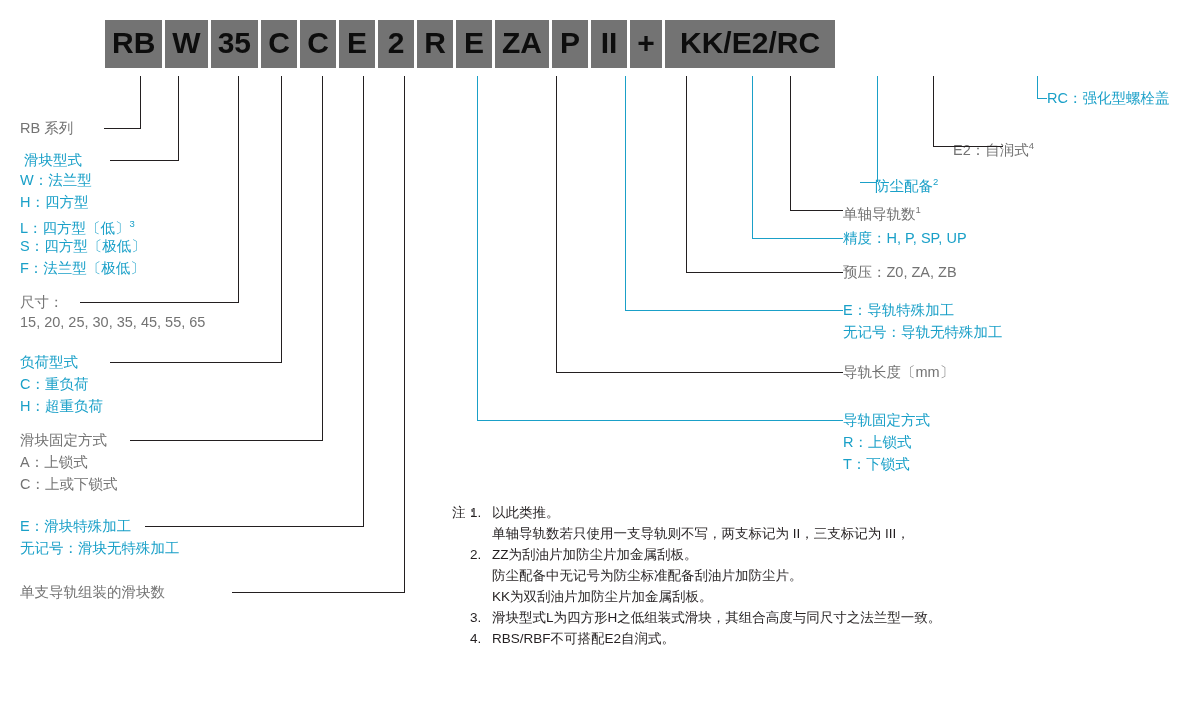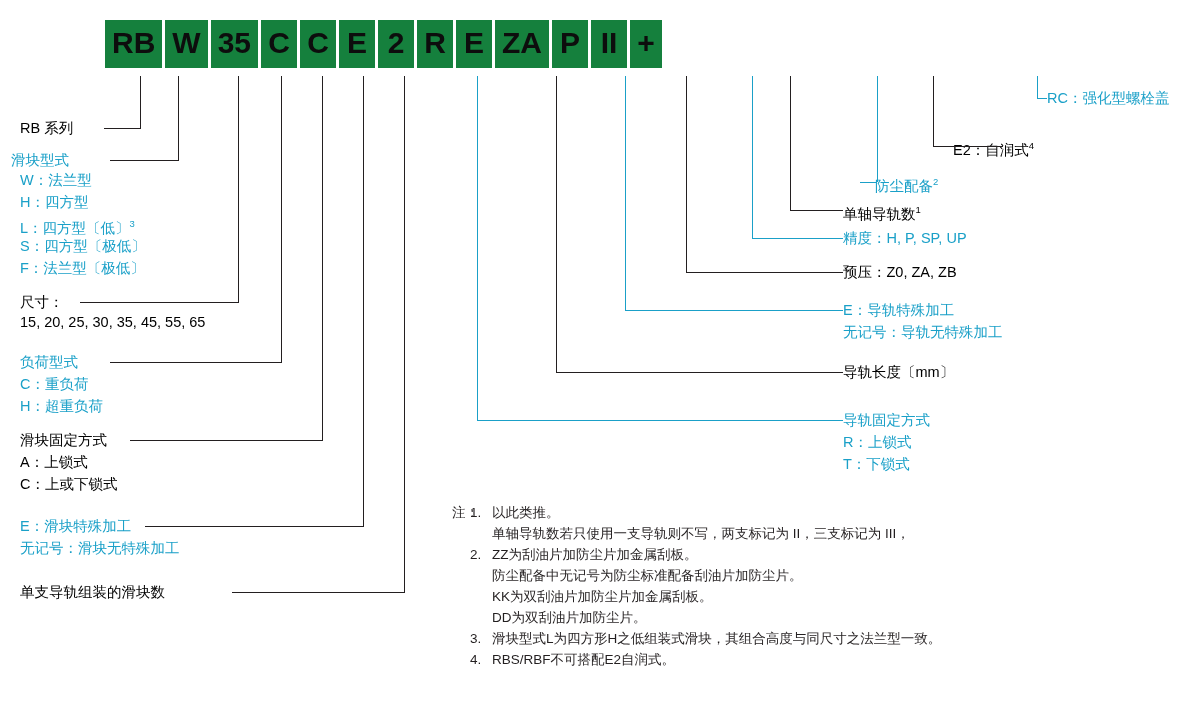--- a/index.html
+++ b/index.html
@@ -18,21 +18,21 @@
   
   .code-row {
     position: absolute;
     left: 105px;
     top: 20px;
     display: flex;
     align-items: stretch;
     gap: 3px;
   }
   .code-cell {
-    background: #15803d;
+    background: #737373;
     color: #0d0d0d;
     font-size: 30px;
     font-weight: bold;
     line-height: 1;
     padding: 8px 7px 10px 7px;
     min-width: 36px;
     text-align: center;
     letter-spacing: 0px;
     font-family: "Liberation Sans", sans-serif;
   }
@@ -40,21 +40,21 @@
   .code-cell.xwide { min-width: 170px; }
   .code-cell.plus { min-width: 32px; }
 
   
   .lbl {
     position: absolute;
     font-size: 14.5px;
     line-height: 20px;
     white-space: nowrap;
   }
-  .lbl.dark { color: #000000; }
+  .lbl.dark { color: #737373; }
   .lbl.blue { color: #1aa0c8; }
   .sup { font-size: 9.5px; vertical-align: super; }
 
   
   .hline { position: absolute; height: 1px; background: #231f20; }
   .vline { position: absolute; width: 1px; background: #231f20; }
   .hline.blue, .vline.blue { background: #1aa0c8; }
 
   
   .notes {
@@ -93,28 +93,29 @@
     <div class="code-cell">C</div>
     <div class="code-cell">C</div>
     <div class="code-cell">E</div>
     <div class="code-cell">2</div>
     <div class="code-cell">R</div>
     <div class="code-cell">E</div>
     <div class="code-cell">ZA</div>
     <div class="code-cell">P</div>
     <div class="code-cell">II</div>
     <div class="code-cell plus">+</div>
+    <div class="code-cell xwide">KK/E2/RC</div>
   </div>
 
   <div class="lbl dark" style="left:20px; top:118px;">RB 系列</div>
 
   <div class="hline" style="left:104px; top:128px; width:36px;"></div>
   <div class="vline" style="left:140px; top:76px; height:53px;"></div>
 
-  <div class="lbl blue" style="left:11px; top:150px;">滑块型式</div>
+  <div class="lbl blue" style="left:24px; top:150px;">滑块型式</div>
   <div class="hline" style="left:110px; top:160px; width:68px;"></div>
   <div class="vline" style="left:178px; top:76px; height:85px;"></div>
 
   <div class="lbl blue" style="left:20px; top:170px;">W：法兰型</div>
   <div class="lbl blue" style="left:20px; top:192px;">H：四方型</div>
   <div class="lbl blue" style="left:20px; top:214px;"><span>L：四方型〔低〕<span class="sup">3</span></span></div>
   <div class="lbl blue" style="left:20px; top:236px;">S：四方型〔极低〕</div>
   <div class="lbl blue" style="left:20px; top:258px;">F：法兰型〔极低〕</div>
 
   <div class="lbl dark" style="left:20px; top:292px;">尺寸：</div>
@@ -188,21 +189,20 @@
       <li>
         <span class="num">1.</span>
         <span class="sub">以此类推。</span>
         <span class="sub">单轴导轨数若只使用一支导轨则不写，两支标记为 II，三支标记为 III，</span>
       </li>
       <li>
         <span class="num">2.</span>
         <span class="sub">ZZ为刮油片加防尘片加金属刮板。</span>
         <span class="sub">防尘配备中无记号为防尘标准配备刮油片加防尘片。</span>
         <span class="sub">KK为双刮油片加防尘片加金属刮板。</span>
-        <span class="sub">DD为双刮油片加防尘片。</span>
       </li>
       <li>
         <span class="num">3.</span>
         <span class="sub">滑块型式L为四方形H之低组装式滑块，其组合高度与同尺寸之法兰型一致。</span>
       </li>
       <li>
         <span class="num">4.</span>
         <span class="sub">RBS/RBF不可搭配E2自润式。</span>
       </li>
     </ol>

